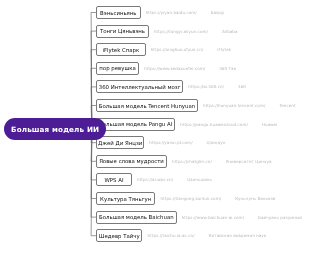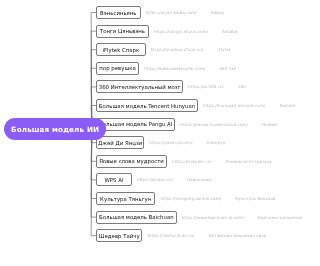--- a/index.html
+++ b/index.html
@@ -16,21 +16,21 @@
   }
   svg.links{
     position:absolute;left:0;top:0;width:310px;height:266px;
     pointer-events:none;
   }
   .root{
     position:absolute;
     left:4px;top:118px;
     height:22px;
     display:flex;align-items:center;justify-content:center;
-    background:#8b5cf6;
+    background:#4c1d95;
     color:#ffffff;
     border-radius:11px;
     font-size:7.2px;
     font-weight:bold;
     letter-spacing:.15px;
     padding:0 7px;
     white-space:nowrap;
     box-sizing:border-box;
     z-index:4;
   }

